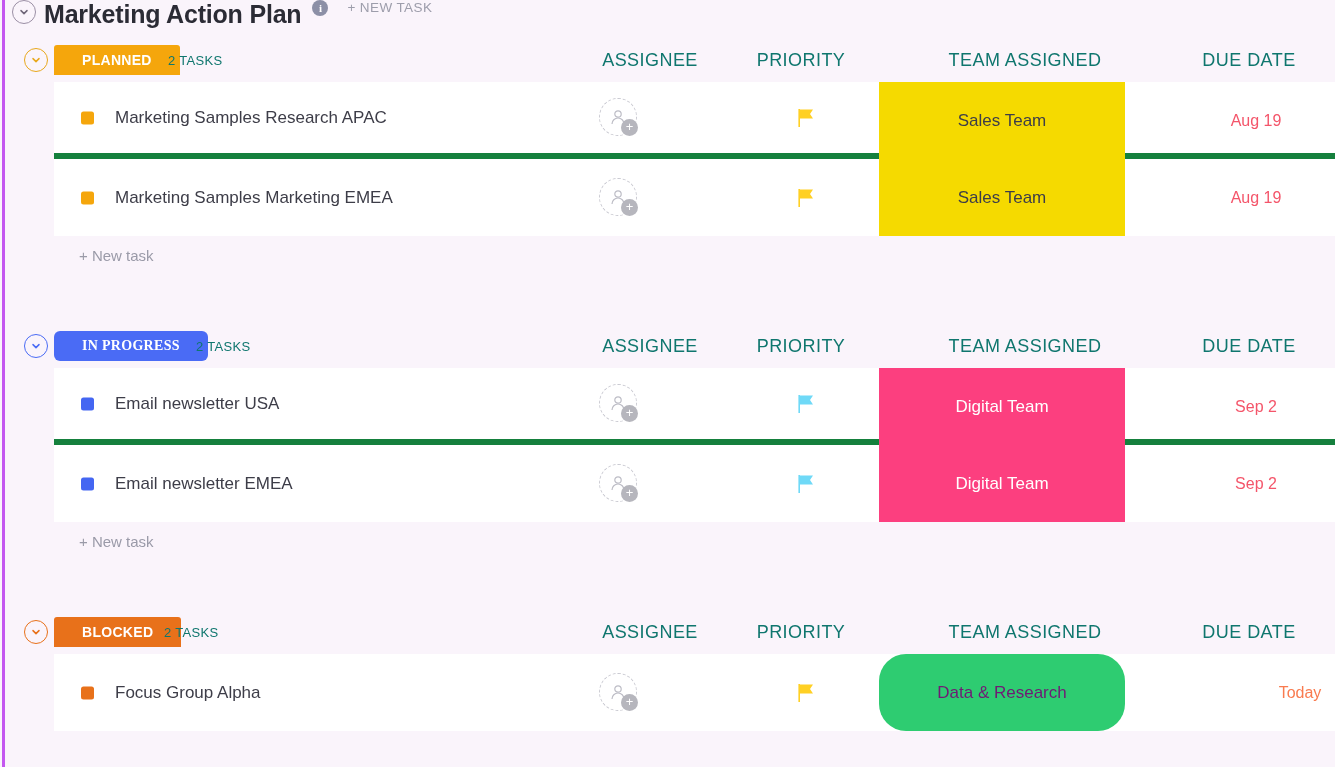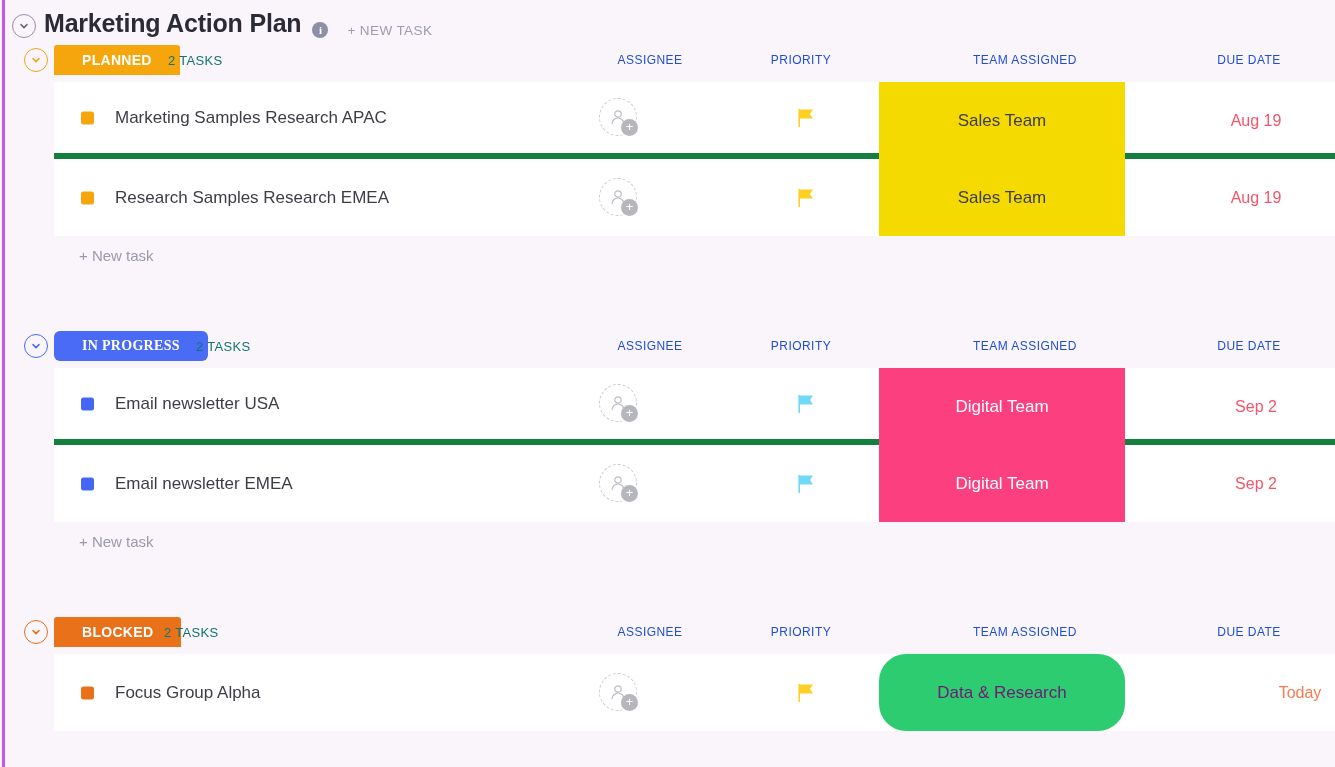--- a/index.html
+++ b/index.html
@@ -32,21 +32,21 @@
     left: 0; top: 0;
     width: 1335px;
     height: 767px;
     background: #FAF4FB;
   }
 
   
   .title-bar {
     height: 38px;
     display: flex;
-    align-items: flex-end;
+    align-items: flex-start;
     padding-left: 12px;
     gap: 0px;
   }
   .collapse-chevron {
     width: 24px; height: 24px;
     border-radius: 50%;
     border: 1.4px solid #9b8fa5;
     display: flex; align-items: center; justify-content: center;
     flex: 0 0 auto;
     margin-right: 8px;
@@ -124,22 +124,22 @@
   .task-count {
     position: absolute;
     font-size: 13px;
     color: #0f766e;
     font-weight: normal;
     letter-spacing: 0.3px;
   }
 
   .col-head {
     position: absolute;
-    font-size: 12px;
-    color: #1d4ed8;
+    font-size: 18px;
+    color: #0f766e;
     letter-spacing: 0.45px;
     text-align: center;
     white-space: nowrap;
   }
 
   
   .rows {
     position: relative;
     margin-left: 54px;
     width: 1281px;
@@ -305,21 +305,21 @@
             <rect x="2.4" y="2" width="1.6" height="18" fill="#FFD024"></rect>
             <path d="M4 2.5 L17 2.5 L14 7 L17 11.5 L4 11.5 Z" fill="#FFD024"></path>
           </svg>
         </div>
         <div class="cell-team" style="background:#F5DA00; color:#3d3d48;">Sales Team</div>
         <div class="cell-due" style="color:#F4556A;">Aug 19</div>
       </div>
 
       <div class="task-row">
         <div class="status-dot" style="background:#F5A60C;"></div>
-        <div class="task-name">Research Samples Research EMEA</div>
+        <div class="task-name">Marketing Samples Marketing EMEA</div>
         <div class="cell-assignee">
           <div class="avatar-ring">
             <svg class="person" width="20" height="20" viewBox="0 0 20 20">
               <circle cx="10" cy="7" r="3.2" fill="none" stroke="#bdbdc6" stroke-width="1.2"></circle>
               <path d="M4 17 a6 6 0 0 1 12 0" fill="none" stroke="#bdbdc6" stroke-width="1.2"></path>
             </svg>
             <div class="avatar-plus">+</div>
           </div>
         </div>
         <div class="cell-priority">

